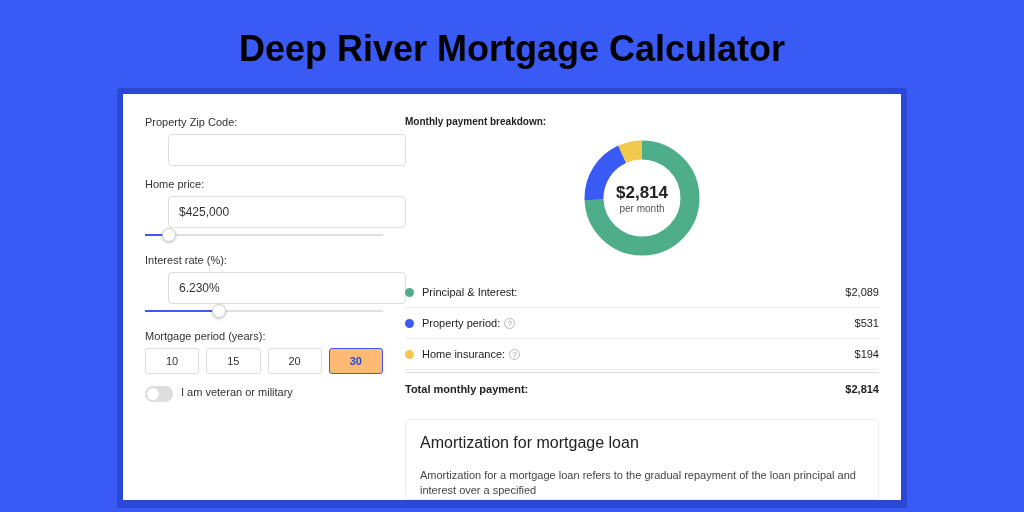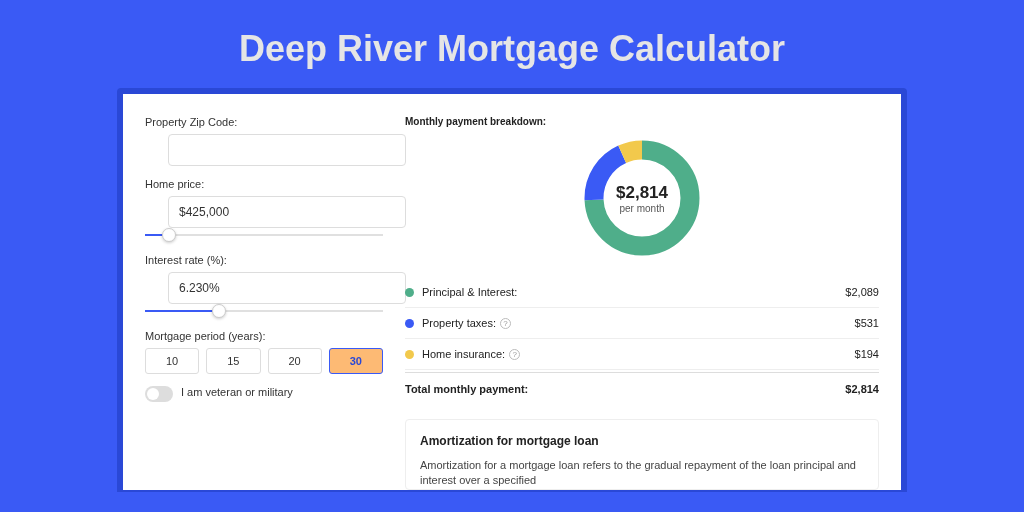--- a/index.html
+++ b/index.html
@@ -5,31 +5,31 @@
   * { box-sizing: border-box; margin: 0; padding: 0; }
   body {
     font-family: -apple-system, BlinkMacSystemFont, "Segoe UI", Arial, sans-serif;
     background: #3a5af5;
     width: 1024px;
     height: 512px;
     overflow: hidden;
   }
   .page-title {
     text-align: center;
-    color: #e5e5e5;
+    color: #000000;
     font-size: 36px;
     font-weight: 700;
     padding: 28px 0 18px 0;
   }
   .outer-card {
     width: 790px;
     margin: 0 auto;
     background: #2a48d6;
     border-radius: 4px 4px 0 0;
-    padding: 6px 6px 2px 6px;
+    padding: 6px 6px 8px 6px;
   }
   .card {
     background: #fff;
     display: flex;
     padding: 22px 22px 0 22px;
     gap: 22px;
   }
   .left {
     width: 238px;
     flex-shrink: 0;
@@ -183,23 +183,23 @@
     margin-top: 2px;
   }
   .total-row .legend-label { flex: 1; }
   .amort-card {
     border: 1px solid #eee;
     border-radius: 4px;
     padding: 14px 14px 0 14px;
     margin-top: 14px;
   }
   .amort-card h4 {
-    font-size: 12px;
-    font-weight: 700;
-    margin-bottom: 10px;
+    font-size: 16px;
+    font-weight: 400;
+    margin-bottom: 16px;
   }
   .amort-card p {
     font-size: 11px;
     color: #444;
     line-height: 1.4;
   }
 </style>
 </head>
 <body>
 
@@ -274,21 +274,21 @@
         <span class="legend-dot" style="background:#4fae8a"></span>
         <span class="legend-label">
           <span>Principal &amp; Interest:</span>
         </span>
         <span class="legend-val">$2,089</span>
       </div>
 
       <div class="legend-row">
         <span class="legend-dot" style="background:#3a5af5"></span>
         <span class="legend-label">
-          <span>Property taxes:</span>
+          <span>Property period:</span>
           <span class="info-icon">?</span>
         </span>
         <span class="legend-val">$531</span>
       </div>
 
       <div class="legend-row">
         <span class="legend-dot" style="background:#f2c94c"></span>
         <span class="legend-label">
           <span>Home insurance:</span>
           <span class="info-icon">?</span>

